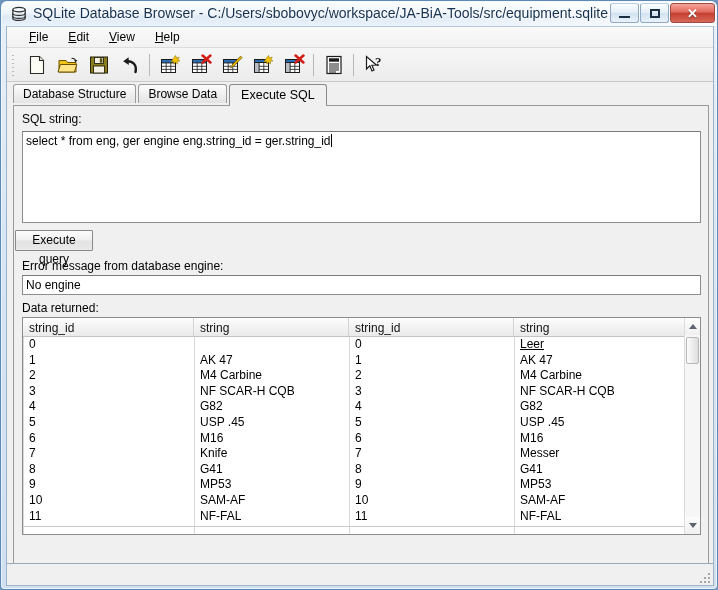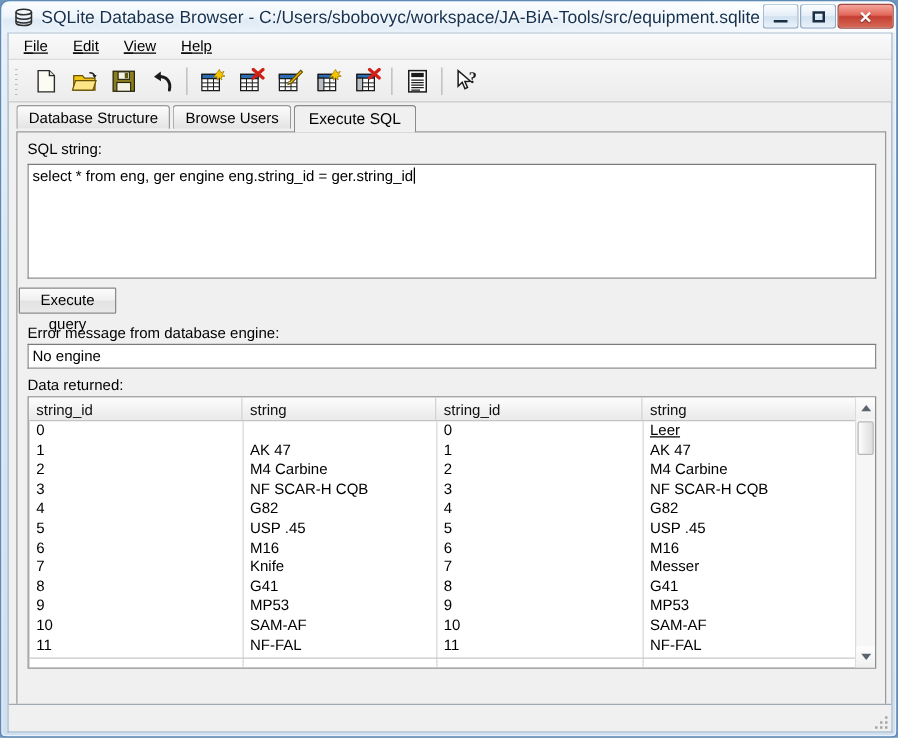--- a/index.html
+++ b/index.html
@@ -124,23 +124,22 @@
     border-top: 1px solid #b6c8da;
   }
   .menubar {
     position: absolute;
     left: 0; top: 0;
     width: 100%; height: 21px;
     background: linear-gradient(to bottom, #fafafa, #f1f1f1);
     border-bottom: 1px solid #dcdcdc;
     display: flex;
     align-items: flex-end;
-    padding-left: 2px;
-    box-sizing: border-box;
-    text-decoration: underline;
+    padding-left: 12px;
+    box-sizing: border-box;
   }
   .menu-item {
     padding: 2px 10px;
     font-size: 12px;
     color: #000;
     line-height: 15px;
     cursor: default;
   }
   .menu-item u { text-decoration: underline; }
 
@@ -556,21 +555,21 @@
       <div class="tb-btn">
         <svg width="22" height="22" viewBox="0 0 22 22">
           <path d="M3.5 2.5 L3.5 15 L6.8 11.8 L9 17 L11 16 L8.9 11.2 L13.4 11 Z" fill="#fff" stroke="#1b1b1b" stroke-width="1.2"></path>
           <text x="12" y="12" font-family="Liberation Serif, serif" font-size="13" font-weight="bold" fill="#1b1b1b">?</text>
         </svg>
       </div>
     </div>
 
     <div class="tabstrip">
       <div class="tab">Database Structure</div>
-      <div class="tab">Browse Users</div>
+      <div class="tab">Browse Data</div>
       <div class="tab active">Execute SQL</div>
     </div>
 
     <div class="tabpanel">
 
       <div class="label" style="left:8px; top:6px;">SQL string:</div>
 
       <div class="sqlbox">
         <span class="sqlline">select * from eng, ger engine eng.string_id = ger.string_id</span><span class="caret"></span>
       </div>

